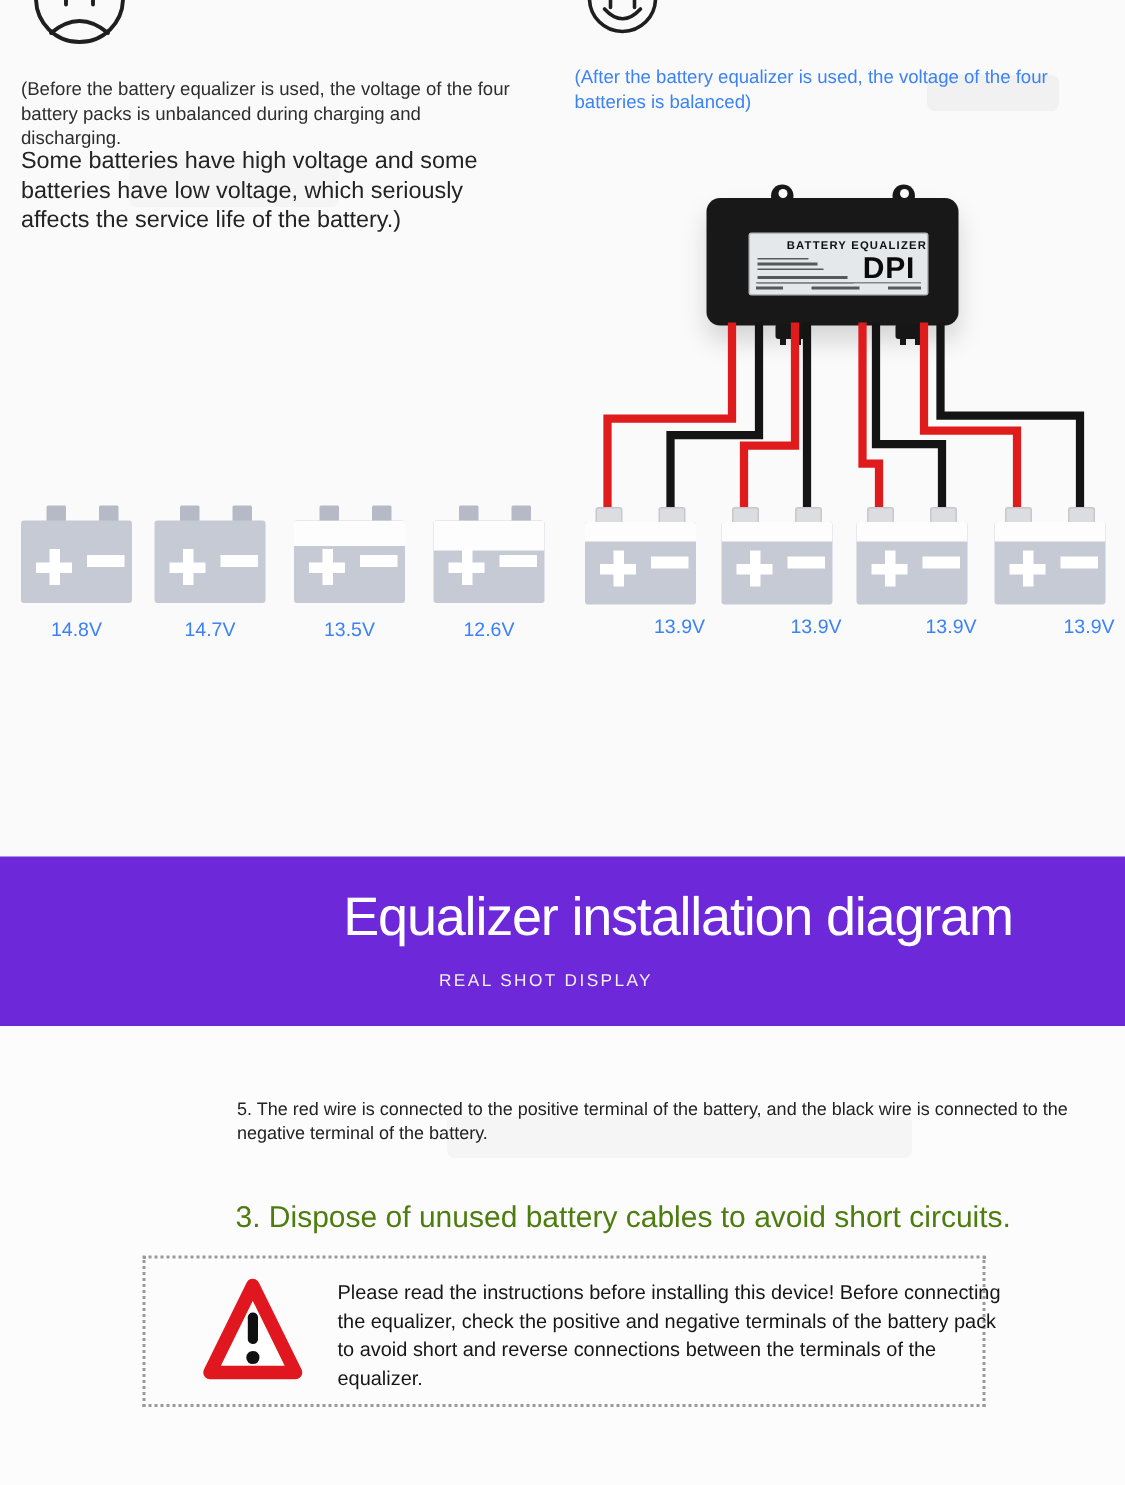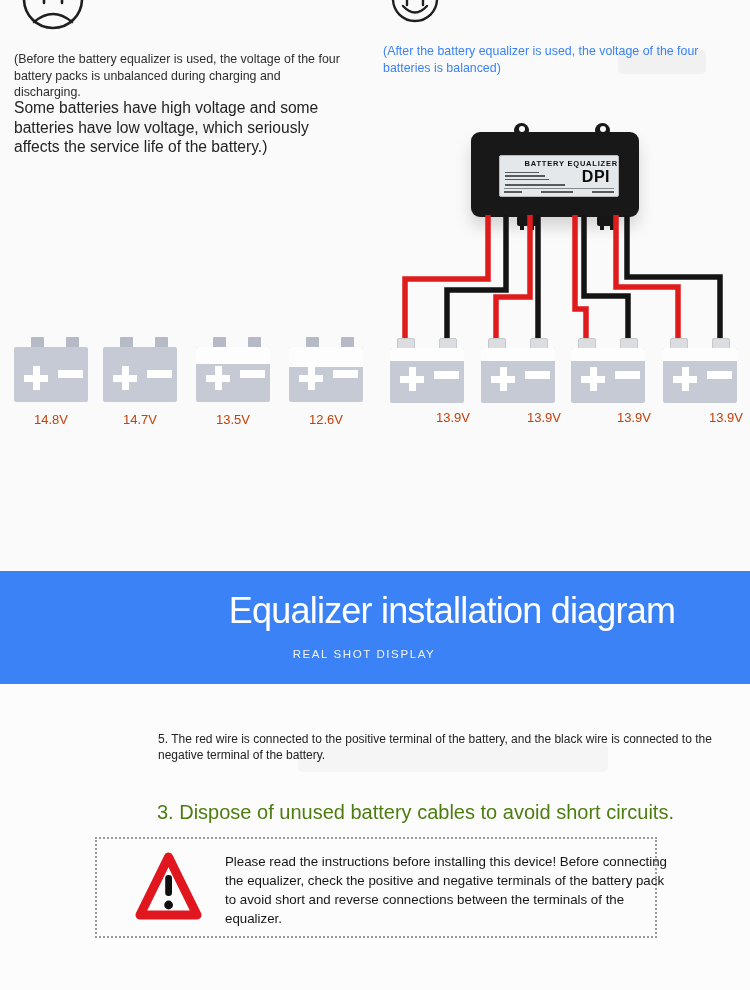--- a/index.html
+++ b/index.html
@@ -15,21 +15,21 @@
   .note-3{position:absolute;left:383px;top:31px;width:362px;font-size:12.4px;line-height:16.5px;color:#3b82f6;}
 
   
   .equalizer{position:absolute;left:471px;top:132px;width:168px;height:85px;background:#181818;
              border-radius:9px;box-shadow:0 10px 16px rgba(0,0,0,.15);}
   .ear{position:absolute;top:-9px;width:15px;height:15px;border-radius:50%;background:#181818;}
   .ear::after{content:"";position:absolute;left:4.5px;top:3px;width:6px;height:6px;border-radius:50%;background:#fafafa;}
   .device-label{position:absolute;left:28px;top:23px;width:118px;height:40px;background:#e5e8eb;
                 border:1px solid #b7babd;border-radius:2px;}
   .label-title{margin-top:3px;font-size:7.5px;font-weight:bold;letter-spacing:.8px;text-align:right;color:#101010;}
-  .label-brand{position:absolute;right:8px;top:12px;font-size:16px;font-weight:bold;letter-spacing:.5px;color:#0a0a0a;}
+  .label-brand{position:absolute;right:8px;top:12px;font-size:20px;font-weight:bold;letter-spacing:.5px;color:#0a0a0a;}
   .label-specs{position:absolute;left:5px;top:14px;width:72px;}
   .spec-bar{height:1.6px;background:#56585c;margin-top:1.8px;}
   .label-footer{position:absolute;left:4px;right:4px;bottom:3px;border-top:1px solid #84878b;
                 display:flex;justify-content:space-between;padding-top:2px;}
   .foot-bar{height:1.6px;background:#56585c;}
   .gland{position:absolute;top:84px;width:20px;height:10px;background:#161616;border-radius:2px;}
   .gland::before,.gland::after{content:"";position:absolute;bottom:-4px;width:4px;height:5px;background:#161616;}
   .gland::before{left:3px;} .gland::after{right:3px;}
 
   
@@ -39,25 +39,25 @@
   .battery{position:absolute;width:76px;}
   .bat-tab{position:absolute;top:0;width:13px;height:11px;background:#b5bac6;border-radius:1px;}
   .battery.after .bat-tab{top:2px;width:16px;height:15px;background:#dcddе1;background:#dcdde1;border:1px solid #c7c8cc;border-radius:2px;}
   .bat-body{position:absolute;left:0;top:10px;width:74px;height:55px;background:#c6cad4;border-radius:2px;overflow:hidden;}
   .battery.after .bat-body{top:12px;}
   .bat-empty{position:absolute;left:0;top:0;width:100%;background:#fdfdfd;}
   .bat-plus{position:absolute;left:10px;top:19px;width:24px;height:24px;}
   .bat-plus::before{content:"";position:absolute;left:0;top:8.5px;width:24px;height:7px;background:#fff;}
   .bat-plus::after{content:"";position:absolute;left:8.5px;top:0;width:7px;height:24px;background:#fff;}
   .bat-minus{position:absolute;left:44px;top:23px;width:25px;height:8px;background:#fff;}
-  .bat-v{position:absolute;left:-6px;top:75px;width:86px;text-align:center;font-size:13px;color:#c2410c;}
+  .bat-v{position:absolute;left:-6px;top:75px;width:86px;text-align:center;font-size:13px;color:#3b82f6;}
   .battery.after .bat-v{top:74px;text-align:right;}
 
   
-  .banner{position:absolute;left:0;top:571px;width:750px;height:113px;background:#3b82f6;}
+  .banner{position:absolute;left:0;top:571px;width:750px;height:113px;background:#6d28d9;}
   .banner-title{position:absolute;left:452px;top:22px;transform:translateX(-50%);white-space:nowrap;
                 font-size:36px;letter-spacing:-.8px;line-height:1;color:#ffffff;}
   .banner-subtitle{position:absolute;left:364px;top:77px;transform:translateX(-50%);white-space:nowrap;
                    font-size:11.5px;letter-spacing:1.6px;color:#f2f2f2;}
 
   
   .inst-1{position:absolute;left:158px;top:719px;width:585px;font-size:12px;line-height:16px;color:#222;}
   .inst-2{position:absolute;left:155px;top:758px;font-size:14px;color:#1e1e1e;white-space:nowrap;}
   .inst-3{position:absolute;left:157px;top:781px;font-size:20px;color:#4d7c0f;white-space:nowrap;}
 

